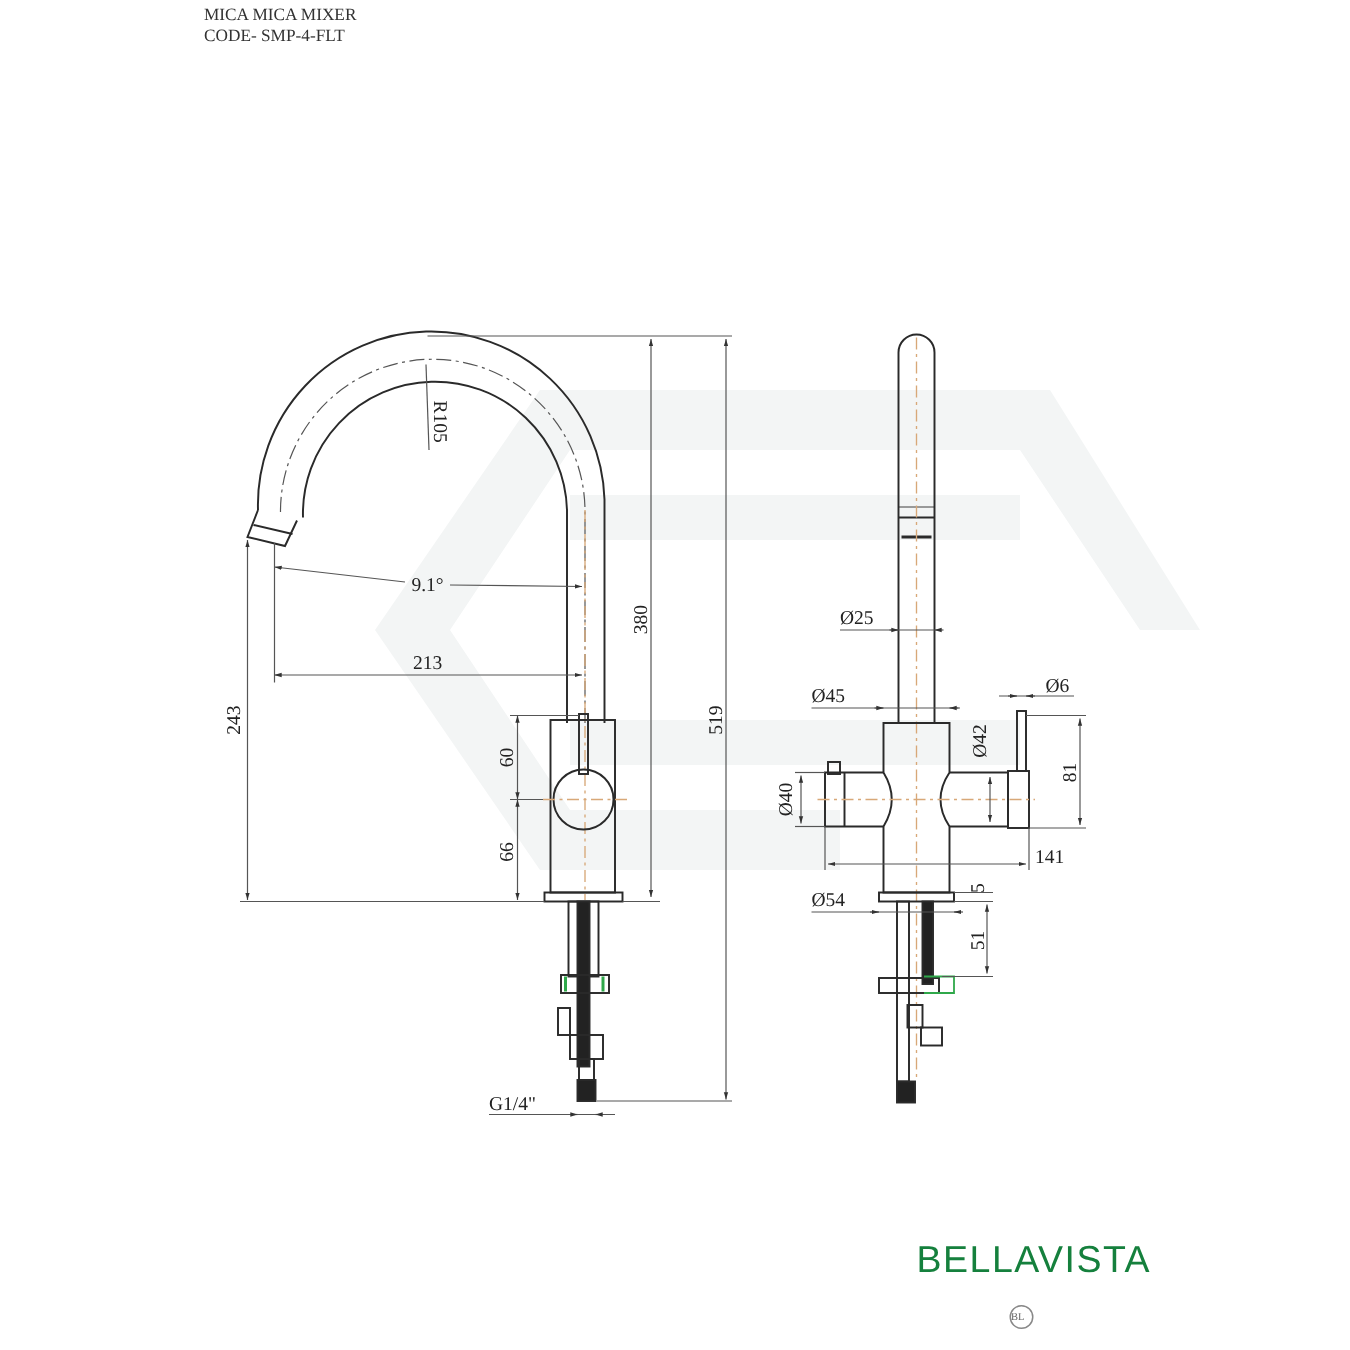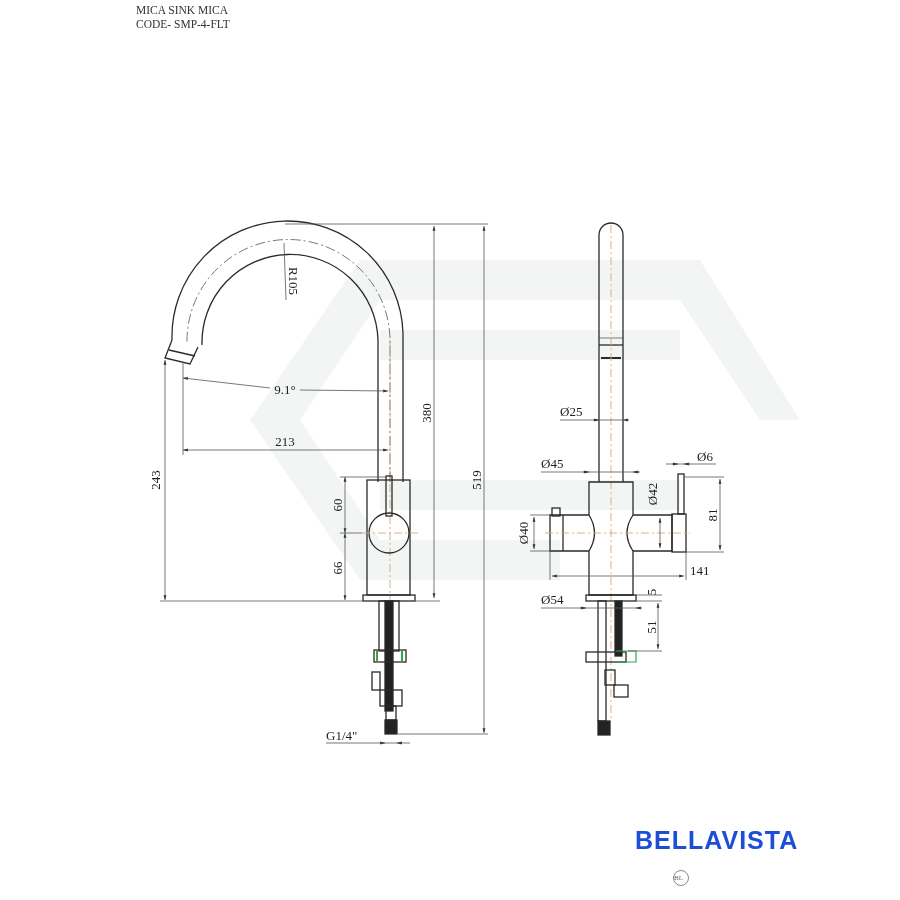--- a/index.html
+++ b/index.html
@@ -2,31 +2,31 @@
 <html><head>
 <meta charset="utf-8">
 <style>
   html, body { margin:0; padding:0; background:#ffffff; }
   body { width:900px; height:900px; position:relative; overflow:hidden;
          font-family:"Liberation Serif", serif; color:#222; }
   .header { position:absolute; left:136px; top:3px; line-height:14px; font-size:11.5px; color:#333; }
   .header div { white-space:nowrap; }
   .drawing { position:absolute; left:0; top:0; width:900px; height:900px; }
   .brand { position:absolute; left:611px; top:826px; font-family:"Liberation Sans", sans-serif;
-           font-size:25px; letter-spacing:1px; color:#1d4ed8; font-weight:bold;margin-left:24px; }
+           font-size:25px; letter-spacing:1px; color:#15803d; font-weight:normal; }
   .brand-mark { position:absolute; left:673px; top:870px; width:14px; height:14px; border:1px solid #888;
                 border-radius:50%; font-size:7px; line-height:14px; color:#666;
                 font-family:"Liberation Serif", serif; }
   svg text { font-family:"Liberation Serif", serif; fill:#222; }
 </style>
 </head>
 <body>
 
 <div class="header">
-  <div>MICA SINK MICA</div>
+  <div>MICA MICA MIXER</div>
   <div>CODE- SMP-4-FLT</div>
 </div>
 
 <svg class="drawing" width="900" height="900" viewBox="0 0 900 900">
   <defs>
     <marker id="arr" viewBox="0 0 10 10" refX="10" refY="5" markerWidth="6" markerHeight="6" orient="auto-start-reverse">
       <path d="M0,2 L10,5 L0,8 z" fill="#333"></path>
     </marker>
   </defs>
 

